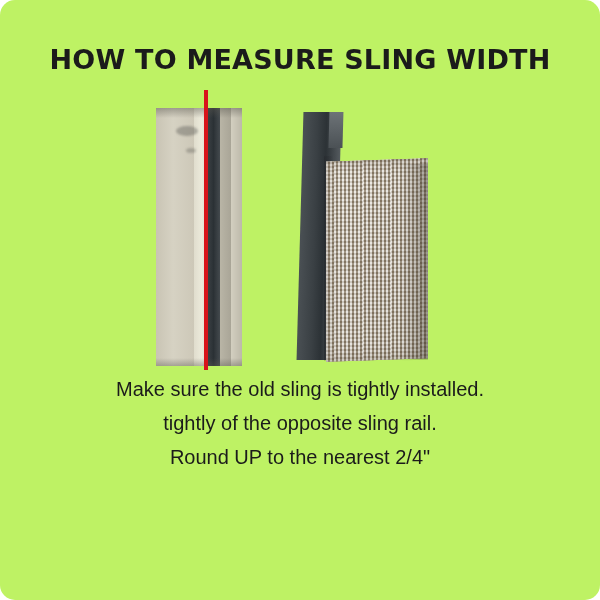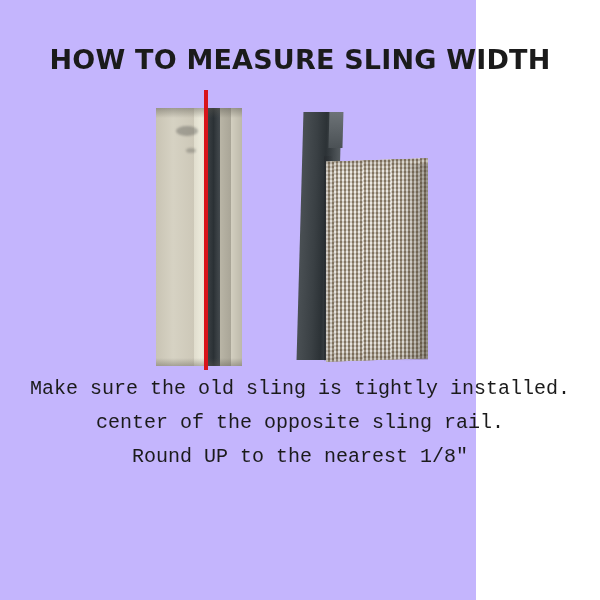--- a/index.html
+++ b/index.html
@@ -8,23 +8,24 @@
   }
   body {
     width: 600px;
     height: 600px;
     background: #ffffff;
     font-family: "Liberation Sans", sans-serif;
     overflow: hidden;
   }
   .page {
     position: relative;
-    width: 476px;
+    width: 600px;
     height: 600px;
-    background: #c4b5fd;
+    background: #bef264;
+    border-radius: 15px;
   }
 
   
   .title {
     position: absolute;
     top: 44px;
     left: 0;
     width: 600px;
     text-align: center;
     font-size: 27px;
@@ -185,21 +186,21 @@
   }
 
   
   .caption {
     position: absolute;
     top: 372px;
     left: 0;
     width: 600px;
     text-align: center;
     color: #1b1b1b;
-    font-family: Liberation Mono, monospace;
+    font-family: Liberation Sans, sans-serif;
   }
   .caption .line {
     font-size: 20px;
     line-height: 34px;
     white-space: nowrap;
   }
 </style>
 </head>
 <body>
 
@@ -229,17 +230,17 @@
       </div>
       <div class="pr-fabric-edge"></div>
       <div class="pr-fabric"></div>
       <div class="pr-shadow"></div>
     </div>
 
   </div>
 
   <div class="caption">
     <div class="line">Make sure the old sling is tightly installed.</div>
-    <div class="line">center of the opposite sling rail.</div>
-    <div class="line">Round UP to the nearest 1/8"</div>
+    <div class="line">tightly of the opposite sling rail.</div>
+    <div class="line">Round UP to the nearest 2/4"</div>
   </div>
 
 </div>
 
 </body></html>

